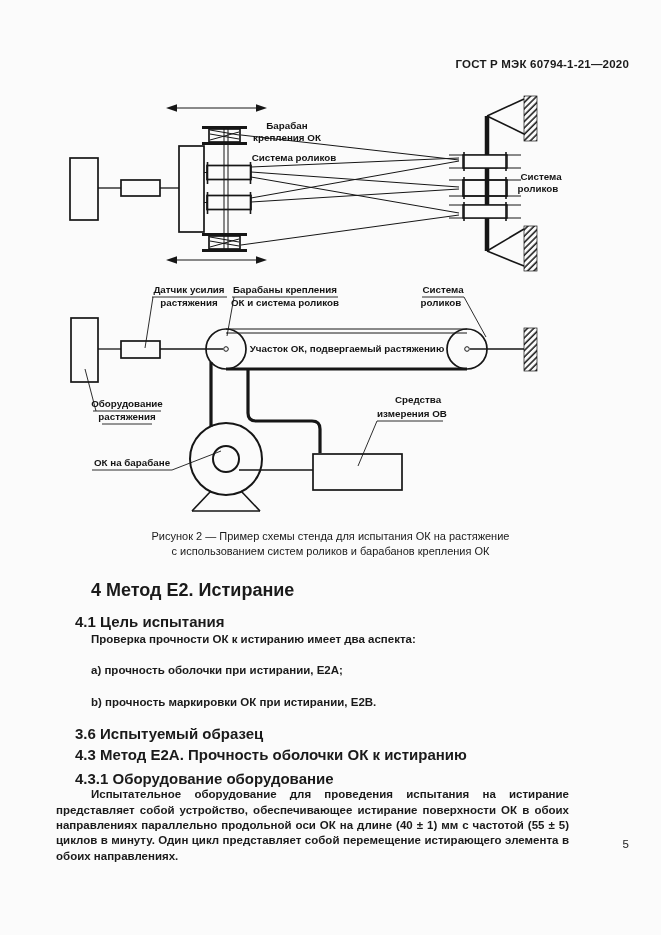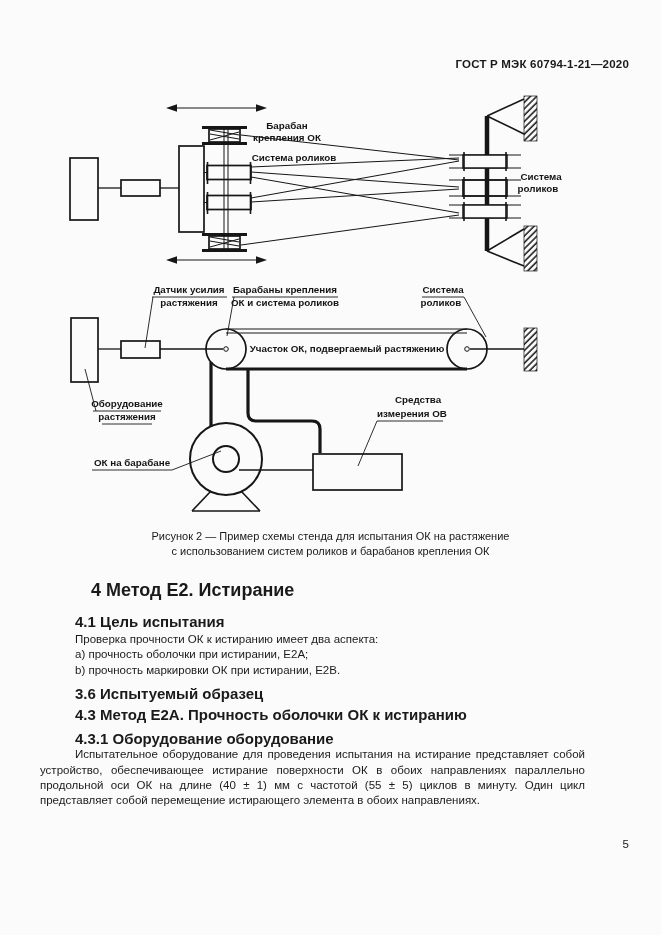--- a/index.html
+++ b/index.html
@@ -16,21 +16,21 @@
   .fig-caption{
     position:absolute;top:529px;left:0;width:661px;
     text-align:center;font-size:11px;line-height:14.5px;
   }
   .content{
     position:absolute;left:40px;top:567px;width:545px;
     font-size:11.5px;line-height:15.4px;
   }
   .content .h1{font-size:18px;font-weight:bold;text-indent:35px;margin:16px;}
   .content .h2{font-size:15px;font-weight:bold;text-indent:35px;margin:0;}
-  .content p{margin:0;text-indent:35px;text-align:justify;}
+  .content p{margin:16px;text-indent:35px;text-align:justify;font-weight:bold;}
   .mt16{margin-top:16px!important;}
   .mt8{margin-top:8px!important;}
   .mt6{margin-top:6px!important;}
   .mt2{margin-top:2px!important;}
   .mt1{margin-top:1px!important;}
   .page-num{
     position:absolute;top:838px;right:76px;font-size:11.5px;
   }
   
   .ln{stroke:#161616;stroke-width:1.3;fill:none;}

